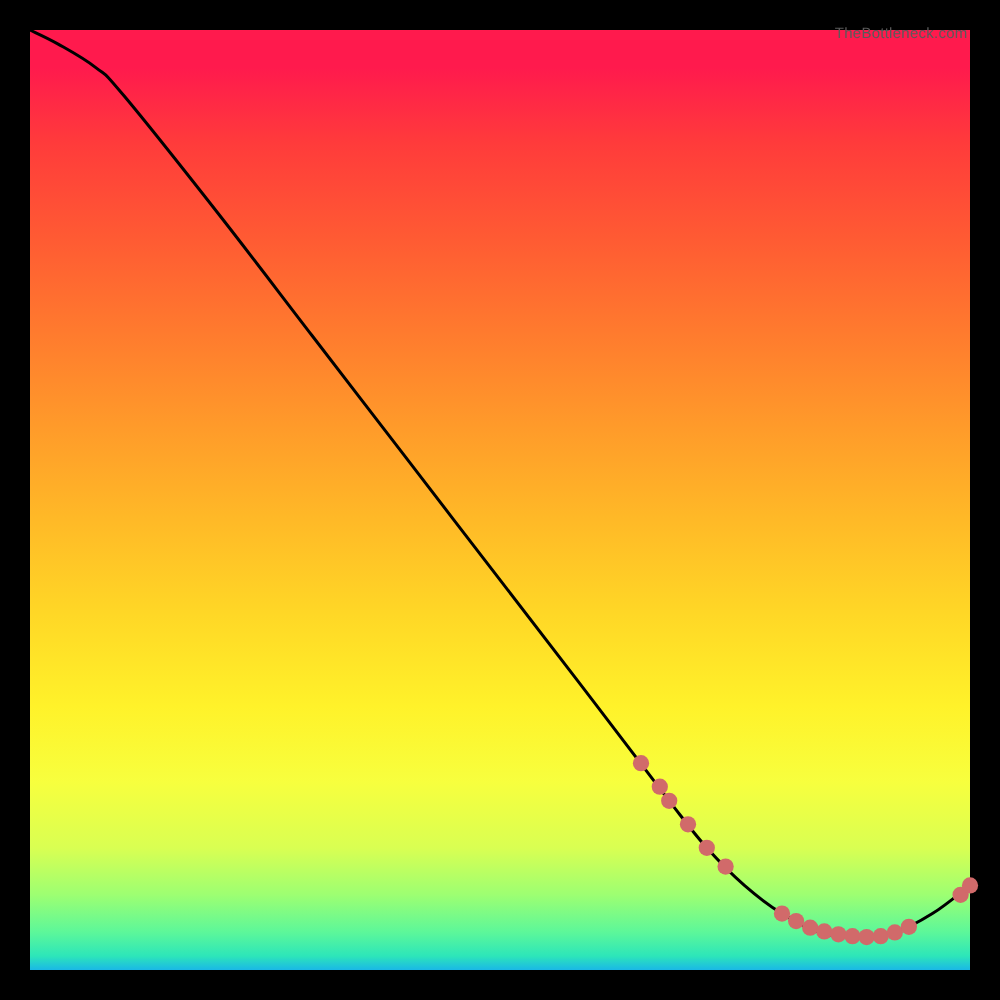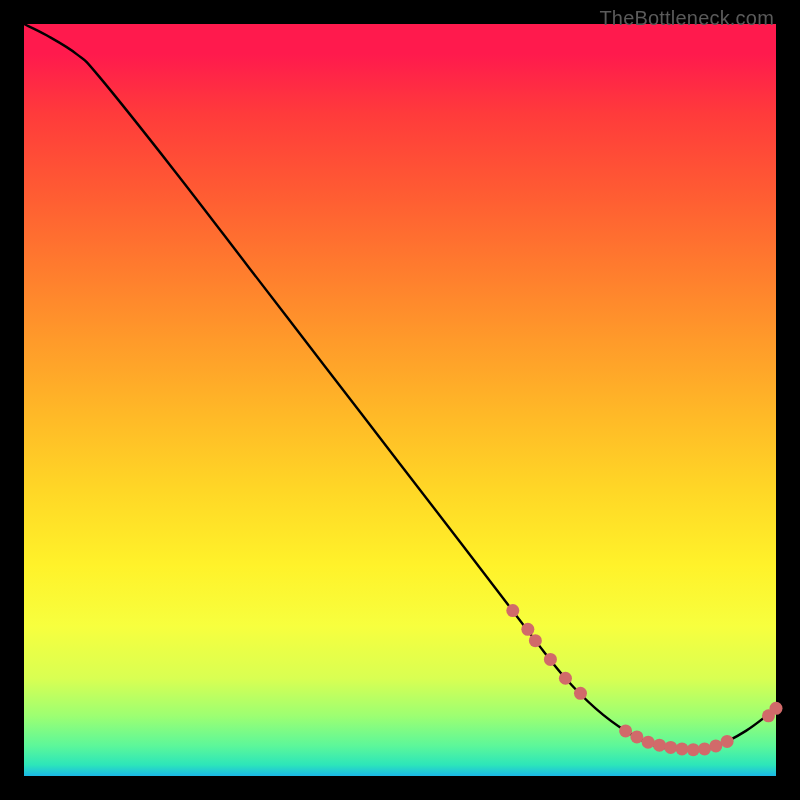--- a/index.html
+++ b/index.html
@@ -38,23 +38,23 @@
       #d9ff52 87%,
       #9dff72 92%,
       #5cf79a 96%,
       #2de6b9 98.5%,
       #1ab8e6 100%
     );
   }
   .watermark {
     position: absolute;
     right: 26px;
-    top: 7px;
+    top: 19px;
     font-family: Arial, Helvetica, sans-serif;
-    font-size: 20px;
+    font-size: 12px;
     color: #5a5a5a;
     letter-spacing: 0.2px;
     user-select: none;
   }
   svg.curve {
     position: absolute;
     left: 24px;
     top: 24px;
     width: 752px;
     height: 752px;

